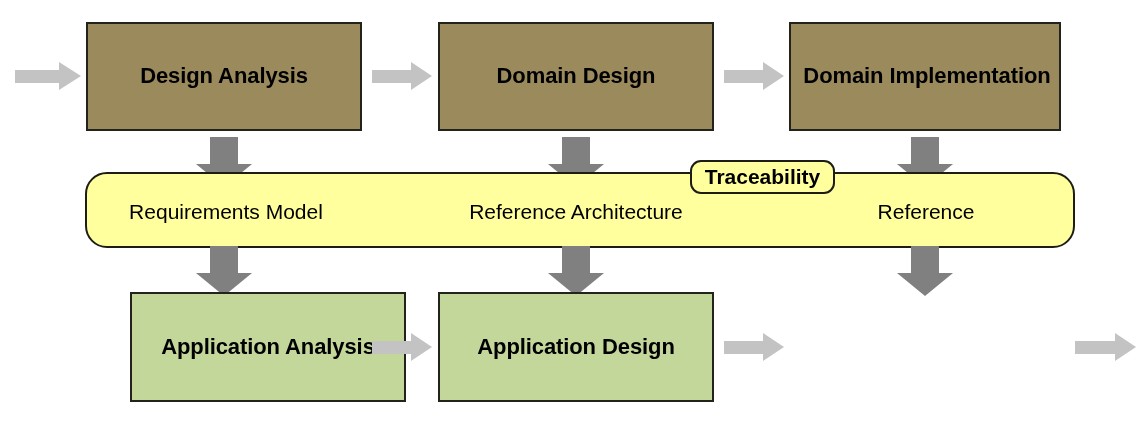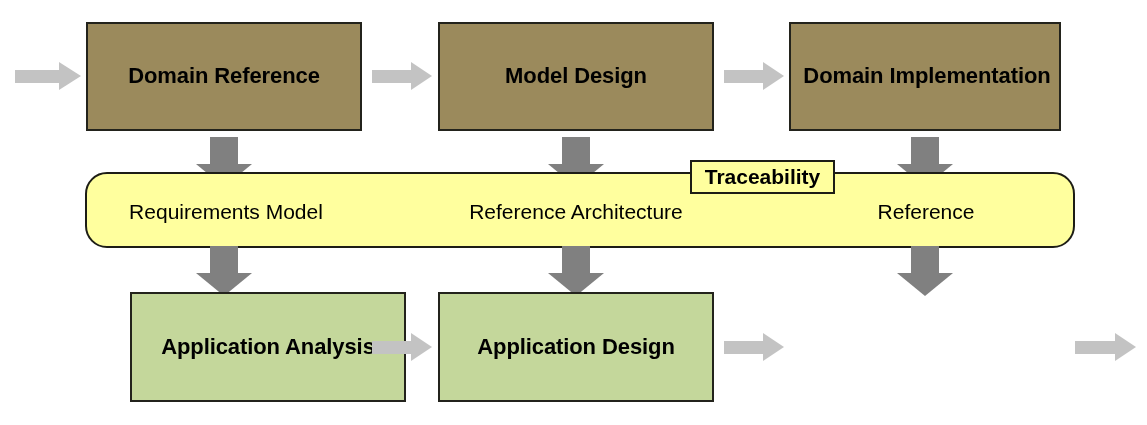--- a/index.html
+++ b/index.html
@@ -100,30 +100,30 @@
 <body>
 
 <div id="canvas">
 
   <div class="arrow-right" style="left:15px; top:62px; width:66px; height:28px;">
     <div class="shaft" style="left:0; top:8px; width:45px; height:13px;"></div>
     <div class="head" style="left:44px; top:0; border-width:14px 0 14px 22px;"></div>
   </div>
 
   <div class="pbox domain" style="left:86px; top:22px; width:276px; height:109px;">
-    <span>Domain Reference</span>
+    <span>Design Analysis</span>
   </div>
 
   <div class="arrow-right" style="left:372px; top:62px; width:60px; height:28px;">
     <div class="shaft" style="left:0; top:8px; width:40px; height:13px;"></div>
     <div class="head" style="left:39px; top:0; border-width:14px 0 14px 21px;"></div>
   </div>
 
   <div class="pbox domain" style="left:438px; top:22px; width:276px; height:109px;">
-    <span>Model Design</span>
+    <span>Domain Design</span>
   </div>
 
   <div class="arrow-right" style="left:724px; top:62px; width:60px; height:28px;">
     <div class="shaft" style="left:0; top:8px; width:40px; height:13px;"></div>
     <div class="head" style="left:39px; top:0; border-width:14px 0 14px 21px;"></div>
   </div>
 
   <div class="pbox domain" style="left:789px; top:22px; width:272px; height:109px;padding-left:10px;">
     <span>Domain Implementation</span>
   </div>
@@ -145,21 +145,21 @@
 
   <div class="band" style="left:85px; top:172px; width:990px; height:76px;">
   </div>
 
   <div class="band-label" style="left:86px; top:200px; width:280px;">Requirements Model</div>
 
   <div class="band-label" style="left:436px; top:200px; width:280px;">Reference Architecture</div>
 
   <div class="band-label" style="left:786px; top:200px; width:280px;">Reference</div>
 
-  <div class="trace" style="left:690px; top:160px; width:145px; height:34px;">
+  <div class="trace" style="left:690px; top:160px; width:145px; height:34px;border-radius:11px;">
     <span>Traceability</span>
   </div>
 
   <div class="arrow-down" style="left:196px; top:246px; width:56px; height:50px;">
     <div class="shaft" style="left:14px; top:0; width:28px; height:28px;"></div>
     <div class="head" style="left:0; top:27px; border-width:23px 28px 0 28px;"></div>
   </div>
 
   <div class="arrow-down" style="left:548px; top:246px; width:56px; height:50px;">
     <div class="shaft" style="left:14px; top:0; width:28px; height:28px;"></div>

